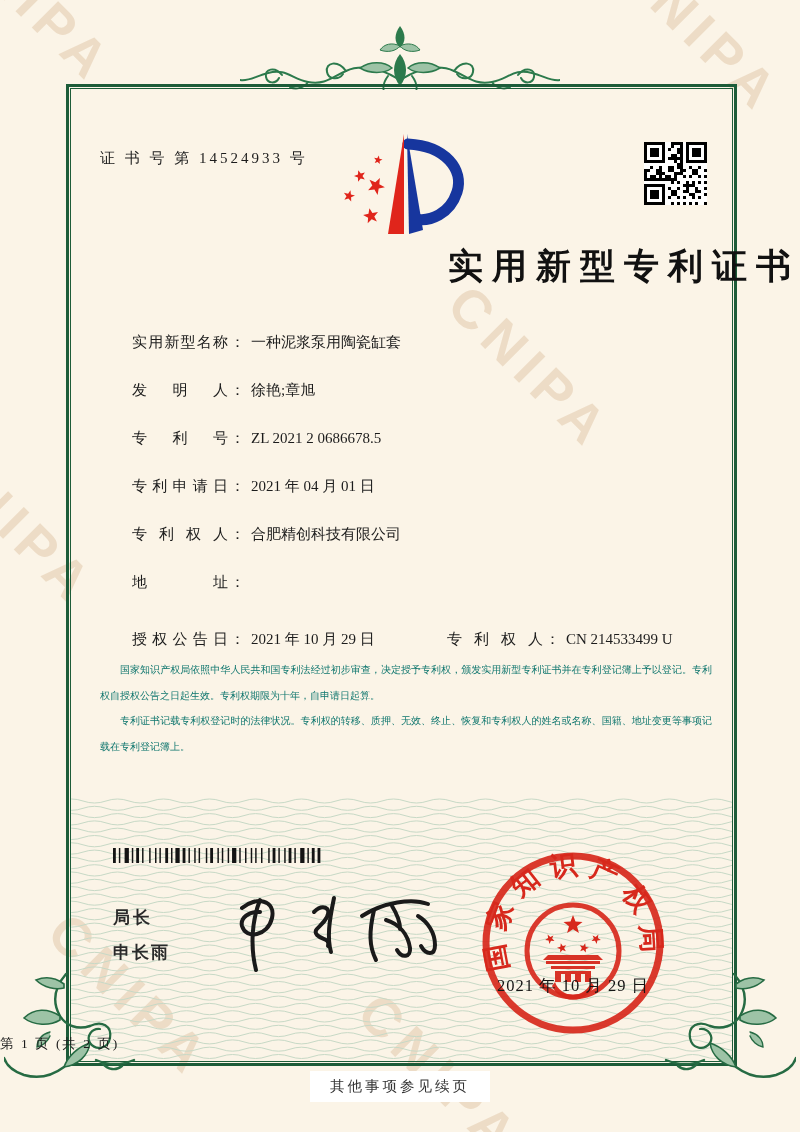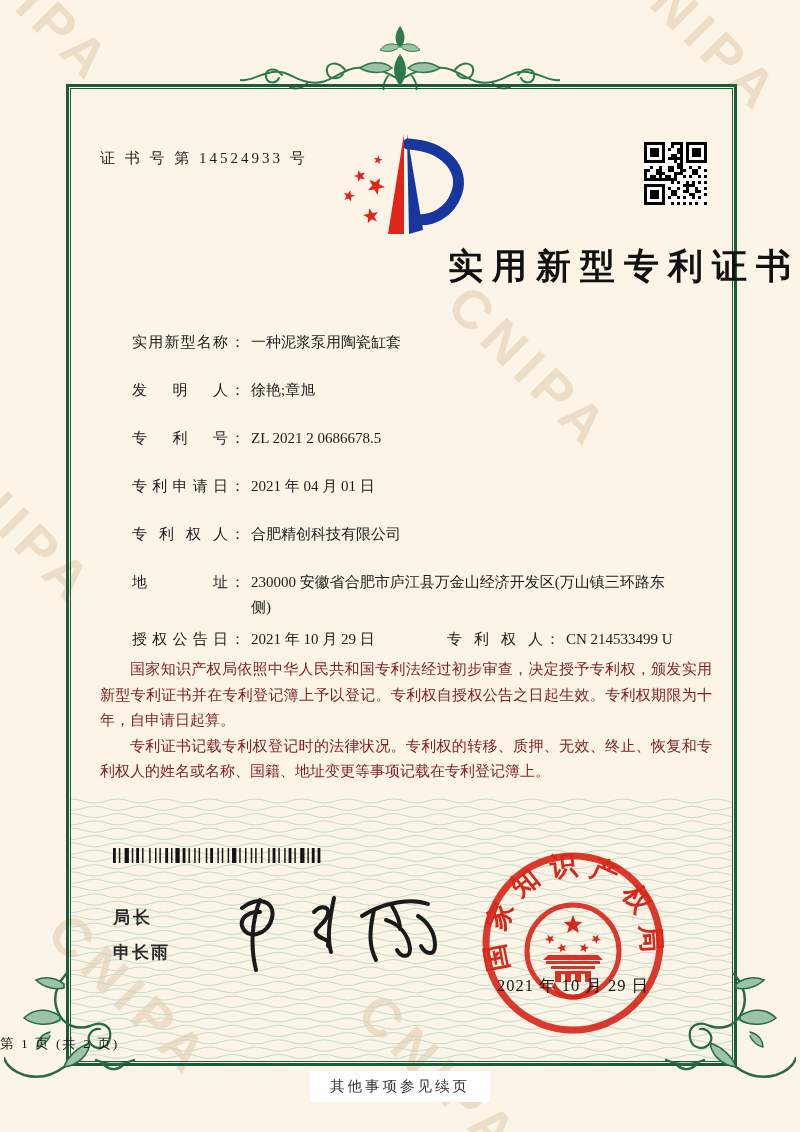--- a/index.html
+++ b/index.html
@@ -46,21 +46,21 @@
   .field-row{display:flex; align-items:flex-start; line-height:25px; margin-bottom:23px;}
   .f-label{flex:none; width:96px; text-align:justify; text-align-last:justify;margin-left:32px; -moz-text-align-last:justify;}
   .f-colon{flex:none; margin:0 6px 0 2px;}
   .f-value{flex:none; max-width:418px;}
   .grant-row{position:absolute; z-index:3; left:100px; top:627px; width:620px; font-size:15px; line-height:25px;}
   .grant-no{position:absolute; left:315px; top:0; display:flex;}
   .grant-date{display:flex;}
   
   .body-text{
     position:absolute; z-index:3; left:100px; top:657px; width:612px;
-    font-size:15px; line-height:25.5px; text-align:justify; color:#7f1d1d;
+    font-size:10px; line-height:25.5px; text-align:justify; color:#0f766e;
   }
   .body-text p{margin:0; text-indent:2em;}
   
   .barcode{position:absolute; z-index:3; left:113px; top:848px; width:208px; height:15px;}
   .sig-role{position:absolute; z-index:3; left:113px; top:906px; font-family:"Liberation Sans","DejaVu Sans",sans-serif; font-size:17px; font-weight:700; color:#2a2a2a; letter-spacing:3px;}
   .sig-name{position:absolute; z-index:3; left:113px; top:941px; font-family:"Liberation Sans","DejaVu Sans",sans-serif; font-size:17px; font-weight:700; color:#2a2a2a; letter-spacing:2px;}
   .signature{position:absolute; z-index:3; left:222px; top:878px; width:228px; height:108px;}
   .seal{position:absolute; z-index:3; left:478px; top:848px; width:190px; height:190px;}
   .seal-date{
     position:absolute; z-index:4; left:478px; top:975px; width:190px; text-align:center;
@@ -326,21 +326,20 @@
       <span class="f-value">2021 年 04 月 01 日</span>
     </div>
     <div class="field-row">
       <span class="f-label">专利权人</span>
         <span class="f-colon">：</span>
       <span class="f-value">合肥精创科技有限公司</span>
     </div>
     <div class="field-row">
       <span class="f-label">地址</span>
         <span class="f-colon">：</span>
-      <span class="f-value">230000 安徽省合肥市庐江县万金山经济开发区(万山镇三环路东侧)</span>
     </div>
   </div>
 
   <div class="grant-row">
     <span class="grant-date">
       <span class="f-label">授权公告日</span>
         <span class="f-colon">：</span>
       <span>2021 年 10 月 29 日</span>
     </span>
     <span class="grant-no">

